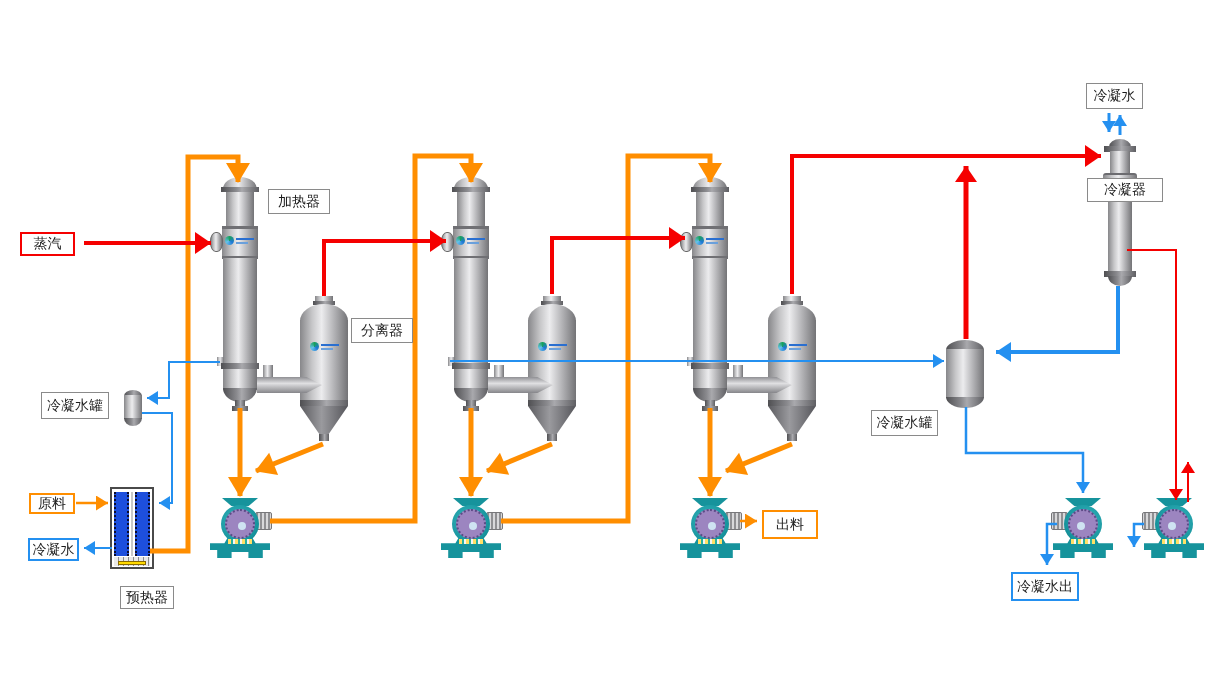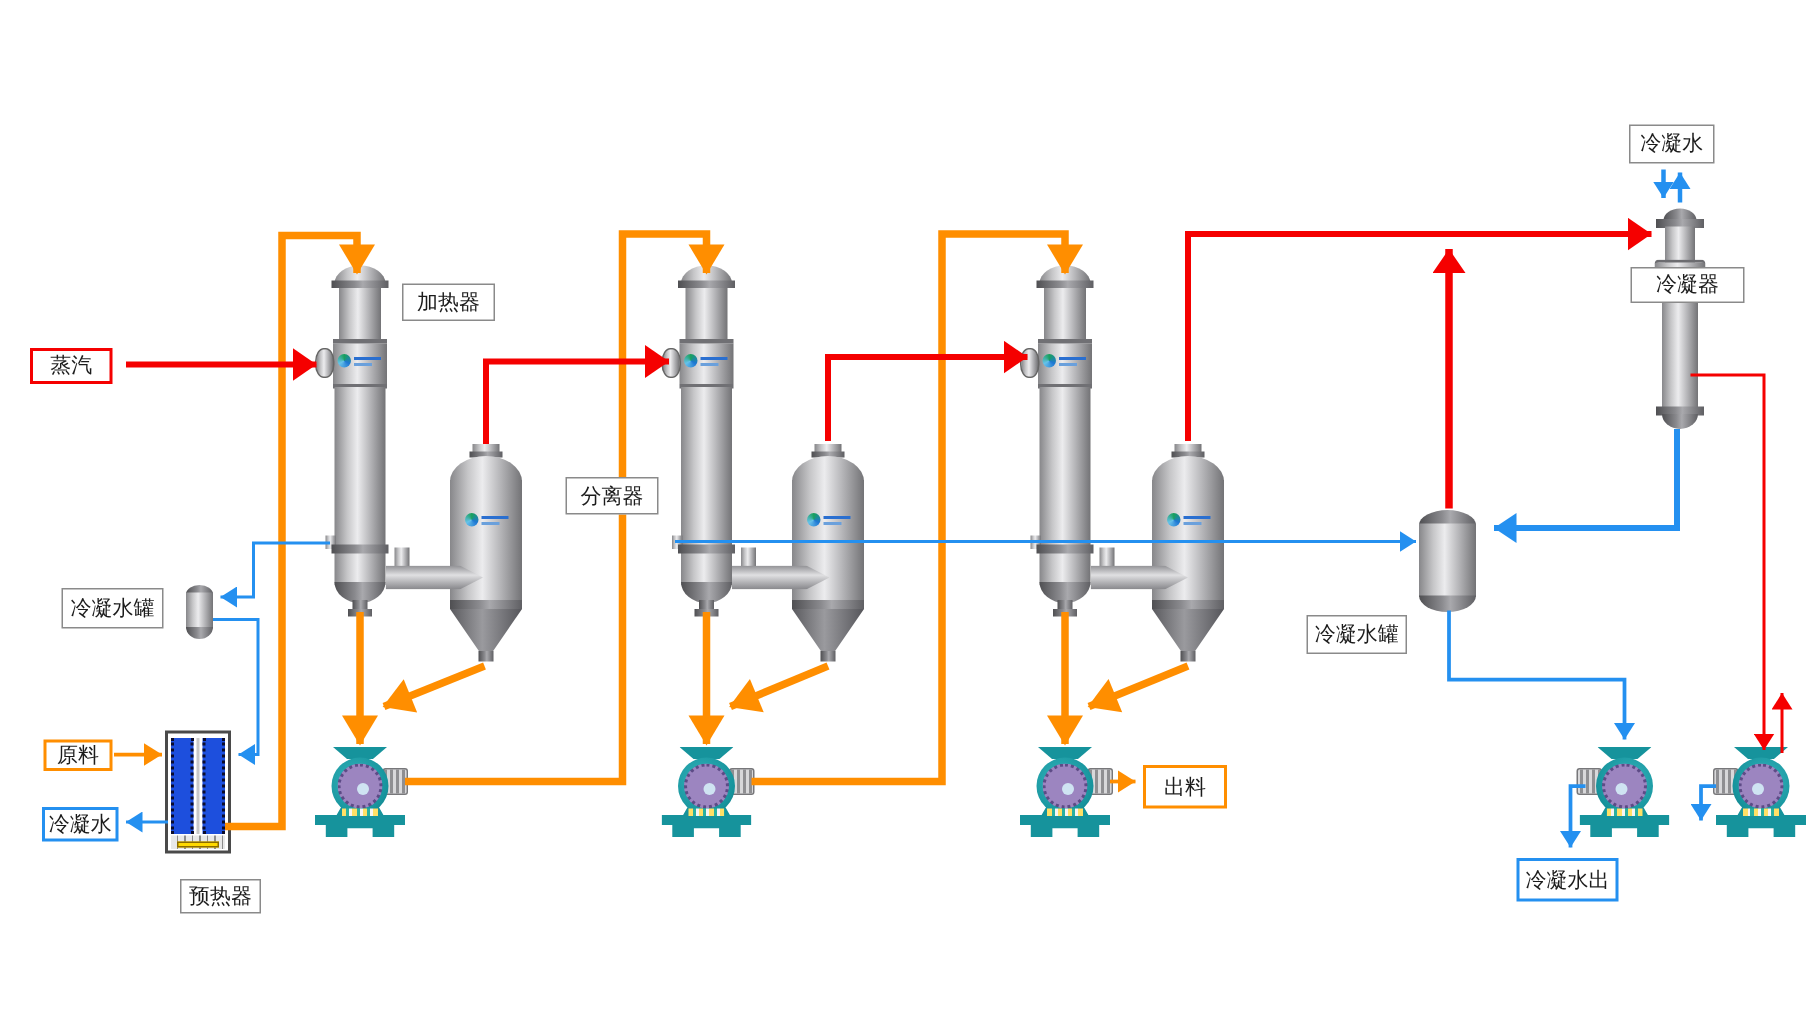--- a/index.html
+++ b/index.html
@@ -330,21 +330,21 @@
       <polyline stroke-width="2.5" points="1144,524 1134,524 1134,547" marker-end="url(#m-b-sm)"></polyline>
     </g>
   </svg>
 
   <div class="lbl red" style="left:20px;top:232px;width:55px;height:24px;">
       <span>蒸汽</span>
     </div>
   <div class="lbl" style="left:268px;top:189px;width:62px;height:25px;">
       <span>加热器</span>
     </div>
-  <div class="lbl" style="left:351px;top:318px;width:62px;height:25px;margin-left:26px;">
+  <div class="lbl" style="left:351px;top:318px;width:62px;height:25px;">
       <span>分离器</span>
     </div>
   <div class="lbl" style="left:41px;top:392px;width:68px;height:27px;">
       <span>冷凝水罐</span>
     </div>
   <div class="lbl orange" style="left:29px;top:493px;width:46px;height:21px;">
       <span>原料</span>
     </div>
   <div class="lbl blue" style="left:28px;top:538px;width:51px;height:23px;">
       <span>冷凝水</span>

